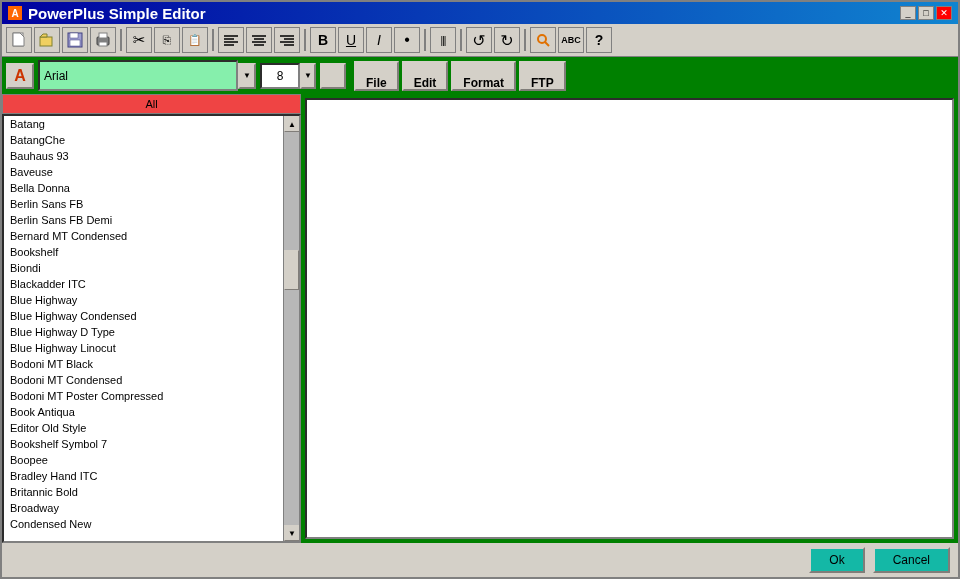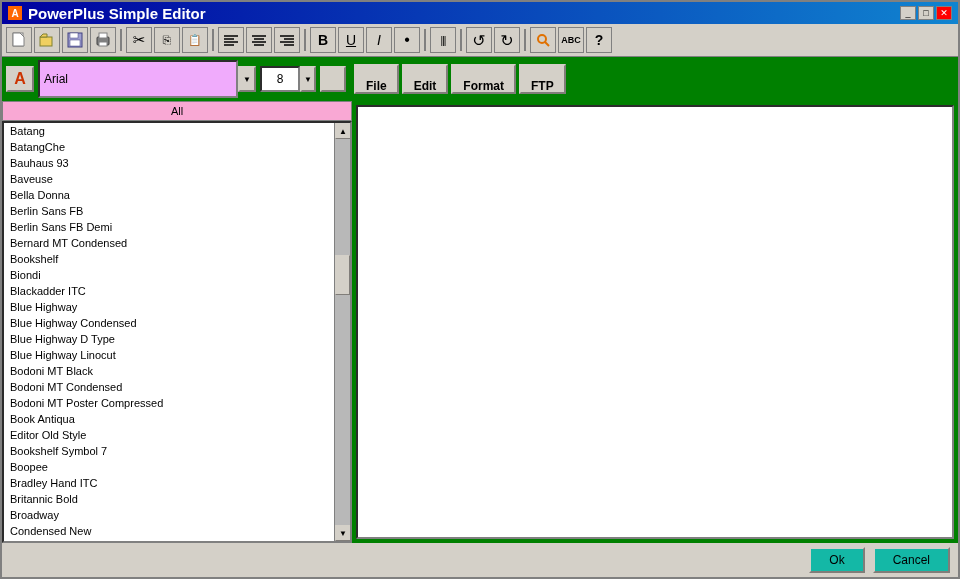--- a/index.html
+++ b/index.html
@@ -125,23 +125,23 @@
     }
 
     .font-select-wrapper {
       position: relative;
       display: flex;
       align-items: center;
     }
 
     .font-input {
       width: 200px;
-      height: 38px;
+      height: 31px;
       border: 2px inset #808080;
-      background: #f0abfc;
+      background: #86efac;
       padding: 2px 4px;
       font-size: 12px;
     }
 
     .font-dropdown-btn {
       width: 18px;
       height: 26px;
       background: #d4d0c8;
       border: 2px outset #d4d0c8;
       cursor: pointer;
@@ -211,35 +211,35 @@
     }
 
     .left-panel {
       display: flex;
       flex-direction: column;
       flex-shrink: 0;
     }
 
     .all-label {
       padding: 3px 6px;
-      background: #f9a8d4;
+      background: #ef4444;
       border: 1px solid #808080;
       font-size: 11px;
       text-align: center;
       min-width: 30px;
       flex-shrink: 0;
     }
 
     .font-list-container {
       display: flex;
       flex: 1;
       background: #ef4444;
       border: 2px inset #808080;
       overflow: hidden;
-      width: 350px;
+      width: 299px;
     }
 
     .font-list {
       flex: 1;
       overflow-y: auto;
       background: white;
     }
 
     .font-list-item {
       padding: 2px 6px;

